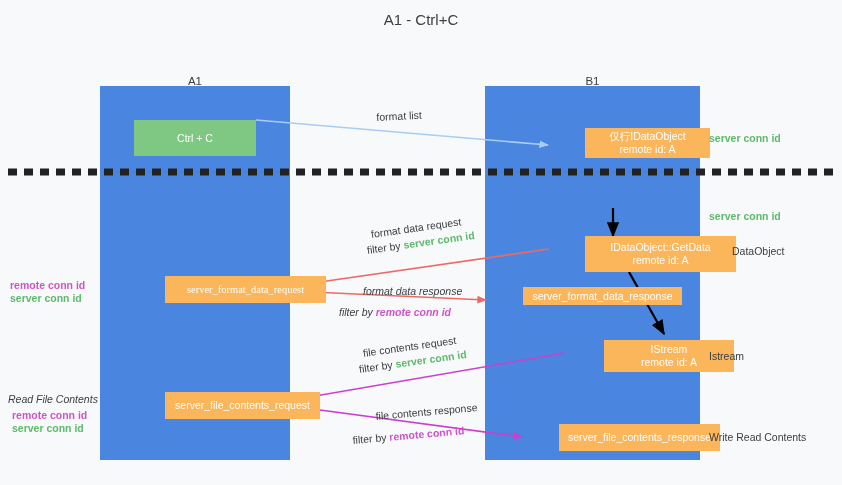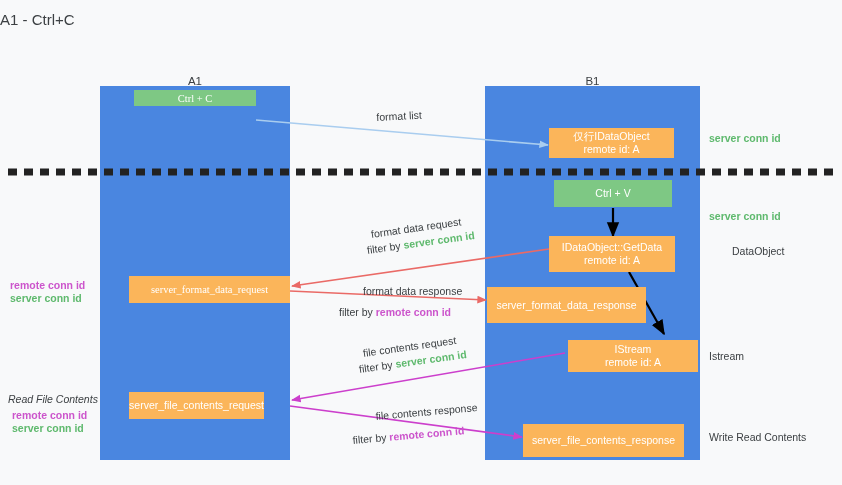--- a/index.html
+++ b/index.html
@@ -9,21 +9,21 @@
     font-family:"Liberation Sans","DejaVu Sans",sans-serif;
     color:#3c4043;
     overflow:hidden;
     position:relative;
   }
   #canvas{position:absolute;left:0;top:0;width:842px;height:485px;}
 
   
   .title{
     position:absolute;left:0;top:10px;width:842px;
-    text-align:left;font-size:15px;line-height:19px;color:#3c4043;
+    text-align:center;font-size:15px;line-height:19px;color:#3c4043;
   }
 
   
   .lane-head{
     position:absolute;text-align:center;font-size:11.5px;line-height:14px;color:#3c4043;margin-top:16px;
   }
 
   
   .lane{position:absolute;background:#4a86e0;}
 
@@ -33,38 +33,38 @@
     display:flex;align-items:center;justify-content:center;
     text-align:center;
     color:#ffffff;
     font-size:10.5px;
     line-height:13px;
     box-sizing:border-box;
     padding:2px 4px;
     white-space:pre-line;
   }
   .box.green{background:#7ec884;}
-  .box.orange{background:#fbb martinez;}
+  .box.orange{background:#fbb martinez;margin-left:36px;}
   .box.orange{background:#fbb040;}
   .box.orange{background:#fbb55a;}
 
   
   .ann{position:absolute;font-size:10.5px;line-height:13.5px;}
   .ann.plain{color:#3c4043;}
   .ann.green{color:#5eb96d;font-weight:bold;}
   .ann.purple{color:#cc55cc;font-weight:bold;}
 
   
   .flow{
     position:absolute;font-size:10.5px;line-height:14px;color:#3c4043;
     white-space:nowrap;transform-origin:left top;
   }
   .flow .g{color:#5eb96d;font-weight:bold;}
   .flow .p{color:#cc55cc;font-weight:bold;}
-  .flow.flat{transform:none;}
+  .flow.flat{transform:none;font-style:italic;}
 
   svg.layer{position:absolute;left:0;top:0;width:842px;height:485px;pointer-events:none;}
 </style>
 </head>
 <body>
 
 <div id="canvas">
 
   <div class="title">
     <div>A1 - Ctrl+C</div>
@@ -108,40 +108,39 @@
 
     <line x1="290" y1="291" x2="486" y2="300" stroke="#ea6a66" stroke-width="1.6" marker-end="url(#ah-red)"></line>
 
     <line x1="565" y1="353" x2="292" y2="400" stroke="#cc3fcc" stroke-width="1.6" marker-end="url(#ah-mag)"></line>
 
     <line x1="290" y1="406" x2="522" y2="437" stroke="#cc3fcc" stroke-width="1.6" marker-end="url(#ah-mag)"></line>
 
     <line x1="8" y1="172" x2="834" y2="172" stroke="#222222" stroke-width="7" stroke-dasharray="9 7"></line>
   </svg>
 
-  <div class="box green" style="left:134px;top:90px;width:122px;height:16px;font-family:Liberation Serif, serif;">Ctrl + C</div>
+  <div class="box green" style="left:134px;top:120px;width:122px;height:36px;">Ctrl + C</div>
 
   <div class="box orange" style="left:129px;top:276px;width:161px;height:27px;font-family:Liberation Serif, serif;">server_format_data_request</div>
 
-  <div class="box orange" style="left:129px;top:392px;width:135px;height:27px;">server_file_contents_request</div>
+  <div class="box orange" style="left:129px;top:392px;width:155px;height:27px;">server_file_contents_request</div>
 
   <div class="box orange" style="left:549px;top:128px;width:125px;height:30px;">仅行IDataObject
 remote id: A</div>
 
-  <div class="box green" style="left:554px;top:180px;width:118px;height:27px;">Ctrl + V</div>
 
-  <div class="box orange" style="left:549px;top:236px;width:126px;height:36px;">IDataObject::GetData
+  <div class="box orange" style="left:549px;top:236px;width:151px;height:36px;">IDataObject::GetData
 remote id: A</div>
 
-  <div class="box orange" style="left:487px;top:287px;width:159px;height:36px;">server_format_data_response</div>
+  <div class="box orange" style="left:487px;top:287px;width:159px;height:18px;">server_format_data_response</div>
 
   <div class="box orange" style="left:568px;top:340px;width:130px;height:32px;">IStream
 remote id: A</div>
 
-  <div class="box orange" style="left:523px;top:424px;width:161px;height:33px;">server_file_contents_response</div>
+  <div class="box orange" style="left:523px;top:424px;width:161px;height:27px;">server_file_contents_response</div>
 
   <div class="flow" style="left:376px;top:110px;transform:rotate(-3deg);">format list</div>
 
   <div class="flow" style="left:370px;top:227px;transform:rotate(-8deg);">format data request</div>
   <div class="flow" style="left:366px;top:243px;transform:rotate(-8deg);">
     <span>filter by </span><span class="g">server conn id</span>
   </div>
 
   <div class="flow flat" style="left:363px;top:284px;">format data response</div>
   <div class="flow flat" style="left:339px;top:305px;">

